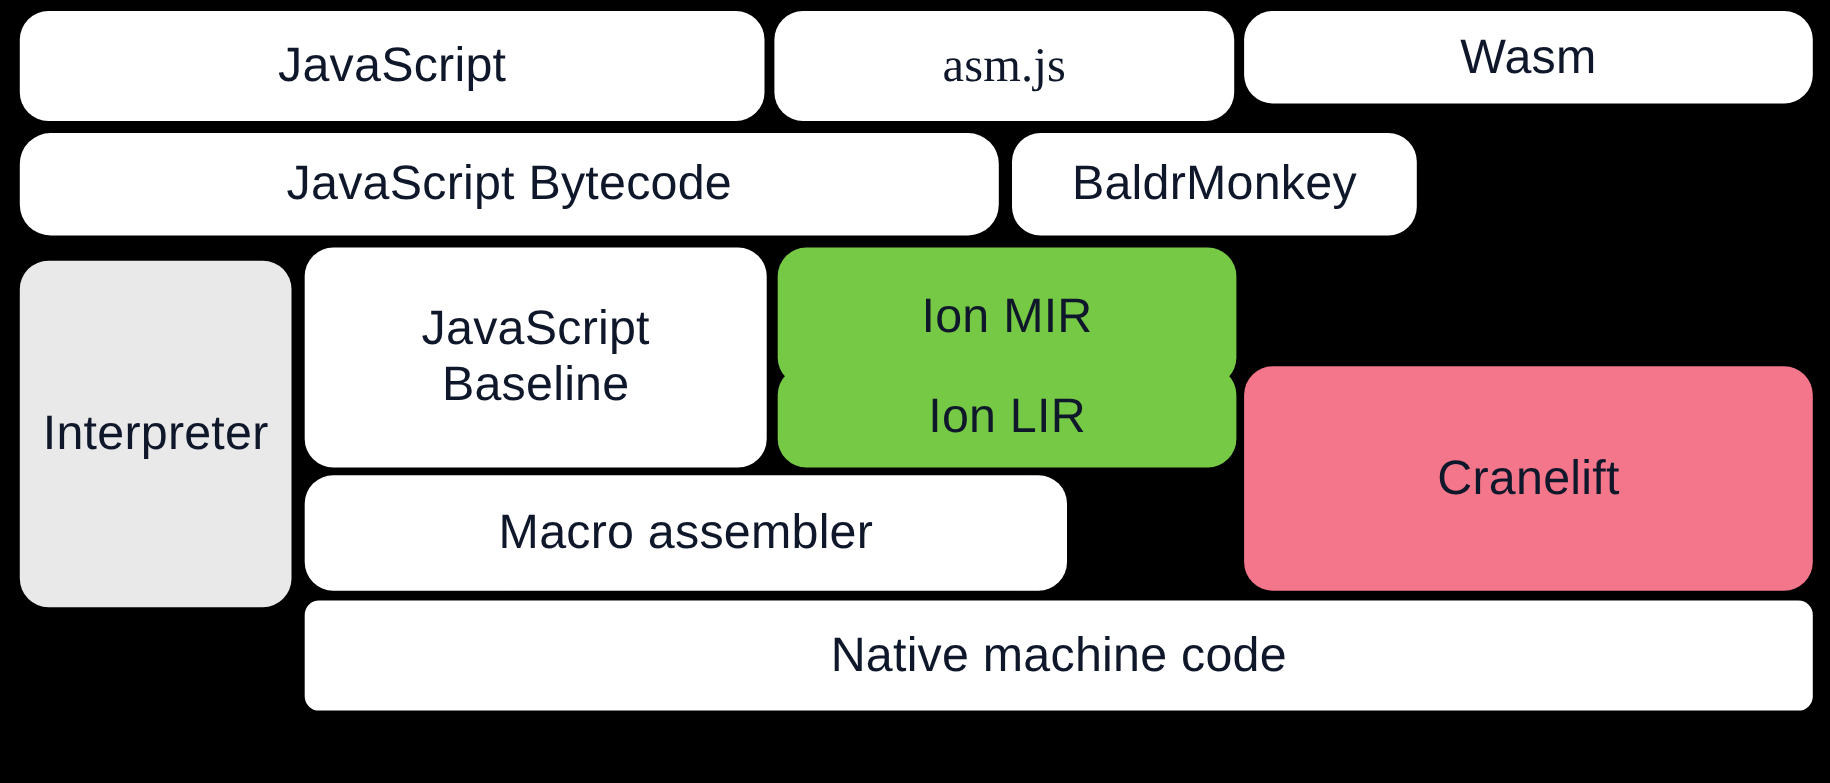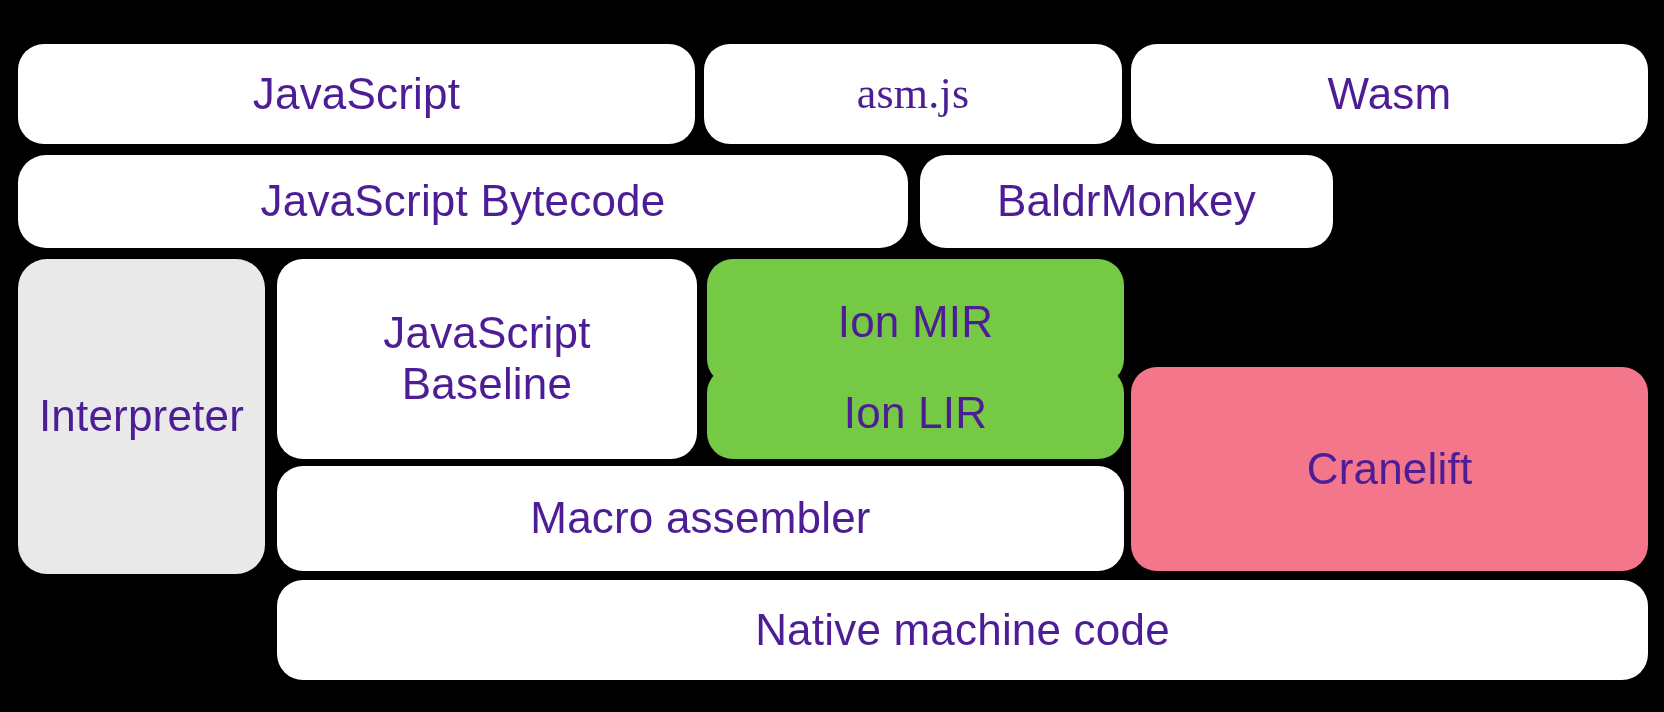--- a/index.html
+++ b/index.html
@@ -20,45 +20,44 @@
     background: #000000;
   }
   .node {
     position: absolute;
     box-sizing: border-box;
     border-radius: 26px;
     display: flex;
     align-items: center;
     justify-content: center;
     text-align: center;
-    color: #4c1d95;
+    color: #0f172a;
     font-size: 44px;
     line-height: 1.15;
     font-weight: 400;
     letter-spacing: 0.2px;
     white-space: pre-line;
     padding: 2px 10px;
     user-select: none;
-    margin-top: 34px;
   }
   .n-white { background: #ffffff; }
   .n-gray  { background: #e9e9e9; }
   .n-green { background: #76c944; }
   .n-pink  { background: #f4768b; text-align: center; }
 </style>
 </head>
 <body>
 
 <div id="stage">
     <div class="node n-white" style="left: 18px; top: 10px; width: 677px; height: 100px;">JavaScript</div>
     <div class="node n-white" style="left: 704px; top: 10px; width: 418px; height: 100px; font-family: Liberation Serif, serif;">asm.js</div>
-    <div class="node n-white" style="left: 1131px; top: 10px; width: 517px; height: 100px;">Wasm</div>
+    <div class="node n-white" style="left: 1131px; top: 10px; width: 517px; height: 84px;">Wasm</div>
     <div class="node n-white" style="left: 18px; top: 121px; width: 890px; height: 93px; border-radius: 28px;">JavaScript Bytecode</div>
-    <div class="node n-white" style="left: 920px; top: 121px; width: 413px; height: 93px;">BaldrMonkey</div>
-    <div class="node n-gray" style="left: 18px; top: 225px; width: 247px; height: 315px; border-radius: 29px;">Interpreter</div>
+    <div class="node n-white" style="left: 920px; top: 121px; width: 368px; height: 93px;">BaldrMonkey</div>
+    <div class="node n-gray" style="left: 18px; top: 237px; width: 247px; height: 315px;">Interpreter</div>
     <div class="node n-white" style="left: 277px; top: 225px; width: 420px; height: 200px;">JavaScript
 Baseline</div>
     <div class="node n-green" style="left: 707px; top: 225px; width: 417px; height: 126px;">Ion MIR</div>
     <div class="node n-green" style="left: 707px; top: 333px; width: 417px; height: 92px;">Ion LIR</div>
     <div class="node n-pink" style="left: 1131px; top: 333px; width: 517px; height: 204px;">Cranelift</div>
-    <div class="node n-white" style="left: 277px; top: 432px; width: 847px; height: 105px;">Macro assembler</div>
-    <div class="node n-white" style="left: 277px; top: 546px; width: 1371px; height: 100px;">Native machine code</div>
+    <div class="node n-white" style="left: 277px; top: 432px; width: 693px; height: 105px;">Macro assembler</div>
+    <div class="node n-white" style="left: 277px; top: 546px; width: 1371px; height: 100px; border-radius: 13px;">Native machine code</div>
   </div>
 
 </body></html>

